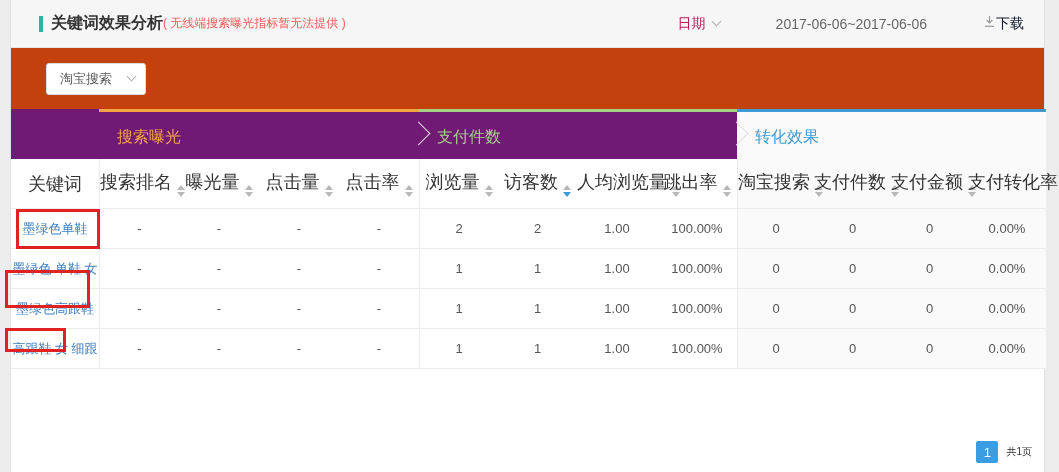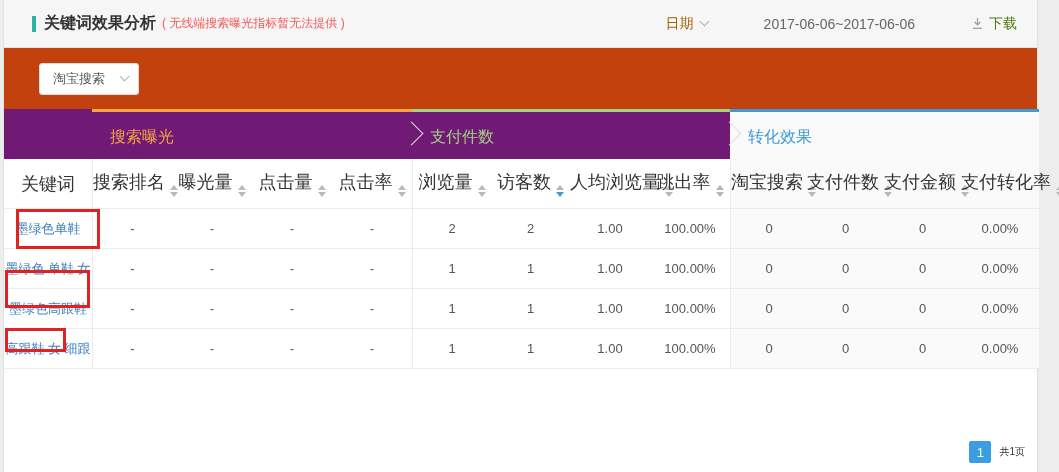--- a/index.html
+++ b/index.html
@@ -1,30 +1,30 @@
 <!DOCTYPE html>
 <html><head>
 <meta charset="utf-8">
 <style>
   *{box-sizing:border-box;margin:0;padding:0}
   html,body{width:1059px;height:472px;overflow:hidden}
   body{background:#ededed;font-family:"Liberation Sans","DejaVu Sans",sans-serif;position:relative}
-  .panel{position:absolute;left:3px;top:0;width:1035px;height:472px;background:#fff;
+  .panel{position:absolute;left:10px;top:0;width:1035px;height:472px;background:#fff;
          border-left:1px solid #e2e2e2;border-right:1px solid #e2e2e2}
   
   .title-bar{height:48px;background:#f6f6f6;border-bottom:1px solid #e4e4e4;display:flex;align-items:center;padding:0 20px 0 28px}
   .accent{width:4px;height:16px;background:#2bb3a3;margin-right:8px}
   .page-title{font-size:16px;font-weight:bold;color:#333}
-  .title-note{font-size:12px;color:#f25b5b;margin-left:6px}
+  .title-note{font-size:12px;color:#f25b5b;}
   .tb-right{margin-left:auto;display:flex;align-items:center;gap:56px}
-  .date-filter{font-size:14px;color:#a16207;display:flex;align-items:center;gap:7px;cursor:pointer}
+  .date-filter{font-size:14px;color:#be185d;display:flex;align-items:center;gap:7px;cursor:pointer}
   .chev{width:7px;height:7px;border-right:1px solid #b0b0b0;border-bottom:1px solid #b0b0b0;
         transform:rotate(45deg);margin-top:-4px;flex:none}
   .date-range{font-size:14px;color:#666}
-  .download{font-size:14px;color:#4d7c0f;display:flex;align-items:center;gap:5px;cursor:pointer}
+  .download{font-size:14px;color:#0f172a;display:flex;align-items:flex-start;cursor:pointer}
   
   .filter-bar{height:61px;background:#c2410c;display:flex;align-items:center;padding-left:35px}
   .select{width:100px;height:32px;background:#fff;border:1px solid #dcdcdc;border-radius:3px;
           display:flex;align-items:center;justify-content:space-between;padding:0 10px 0 13px;
           font-size:13px;color:#555;cursor:pointer}
   
   table{border-collapse:separate;border-spacing:0;table-layout:fixed;width:1035px}
   th,td{font-weight:normal;text-align:center;vertical-align:middle}
   .group-cell{height:50px;border-top:3px solid transparent;text-align:left;position:relative;background:#701a75}
   .group-cell.kw-group{border-top:none}

